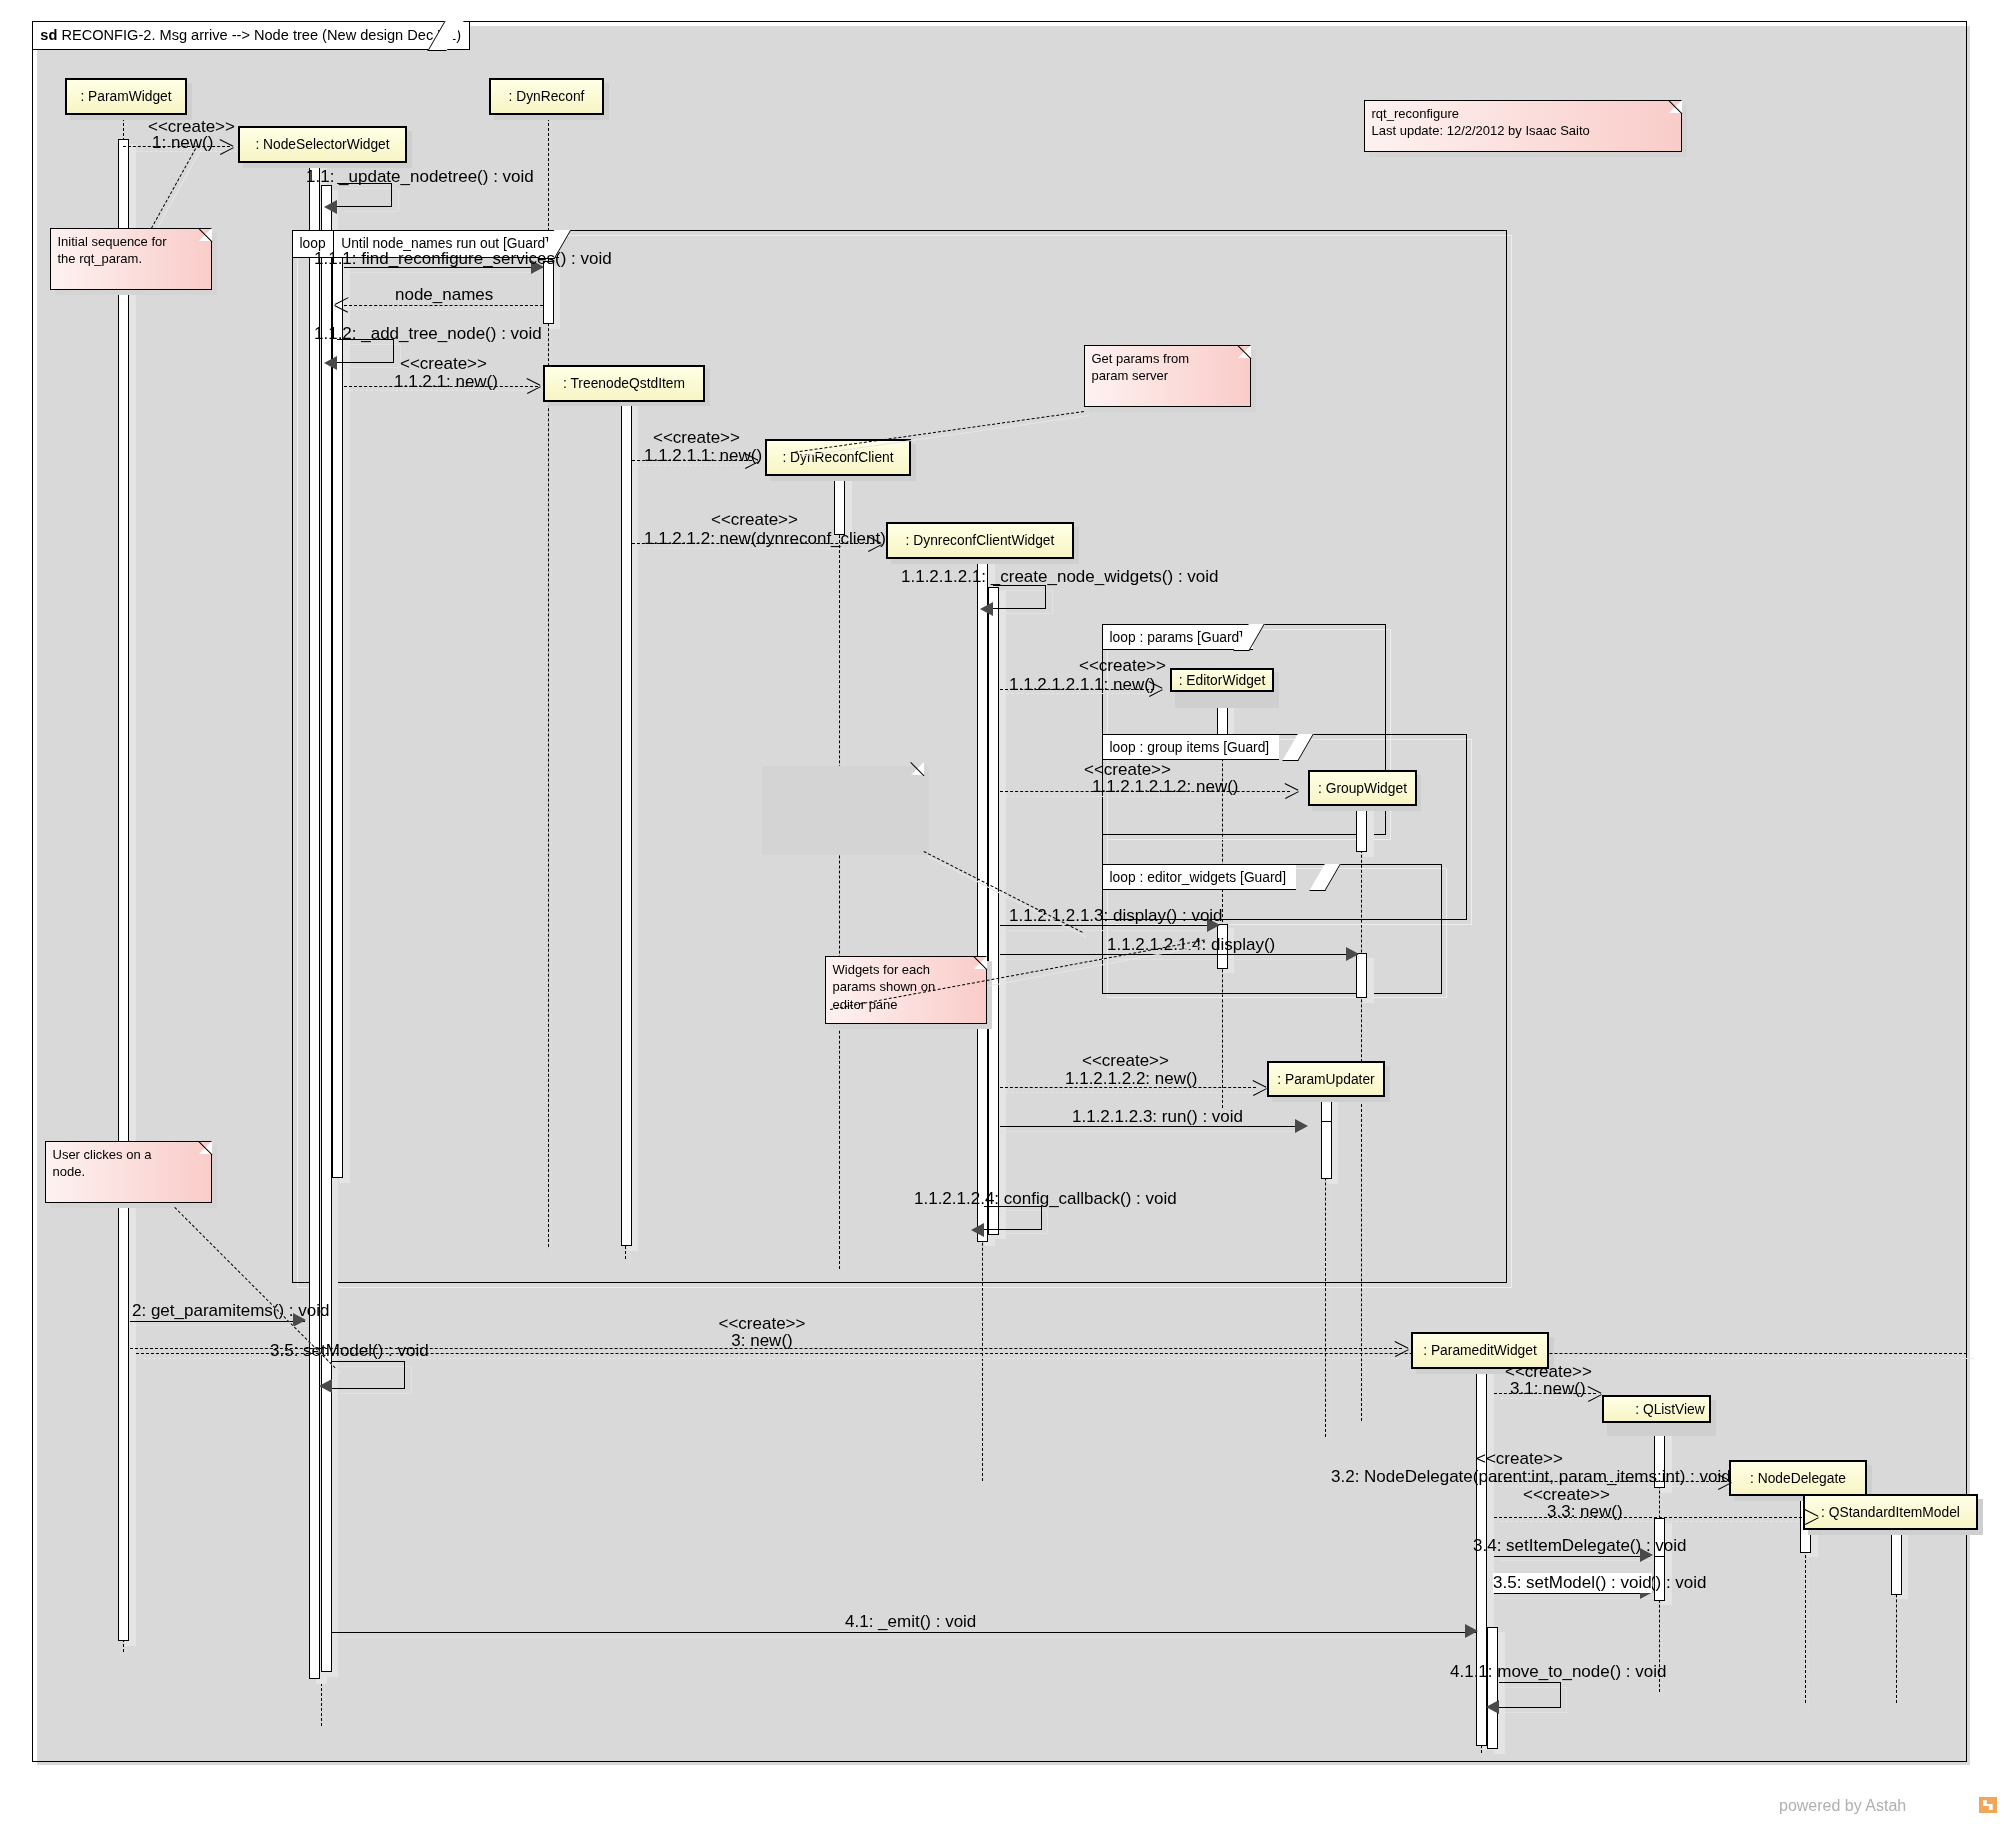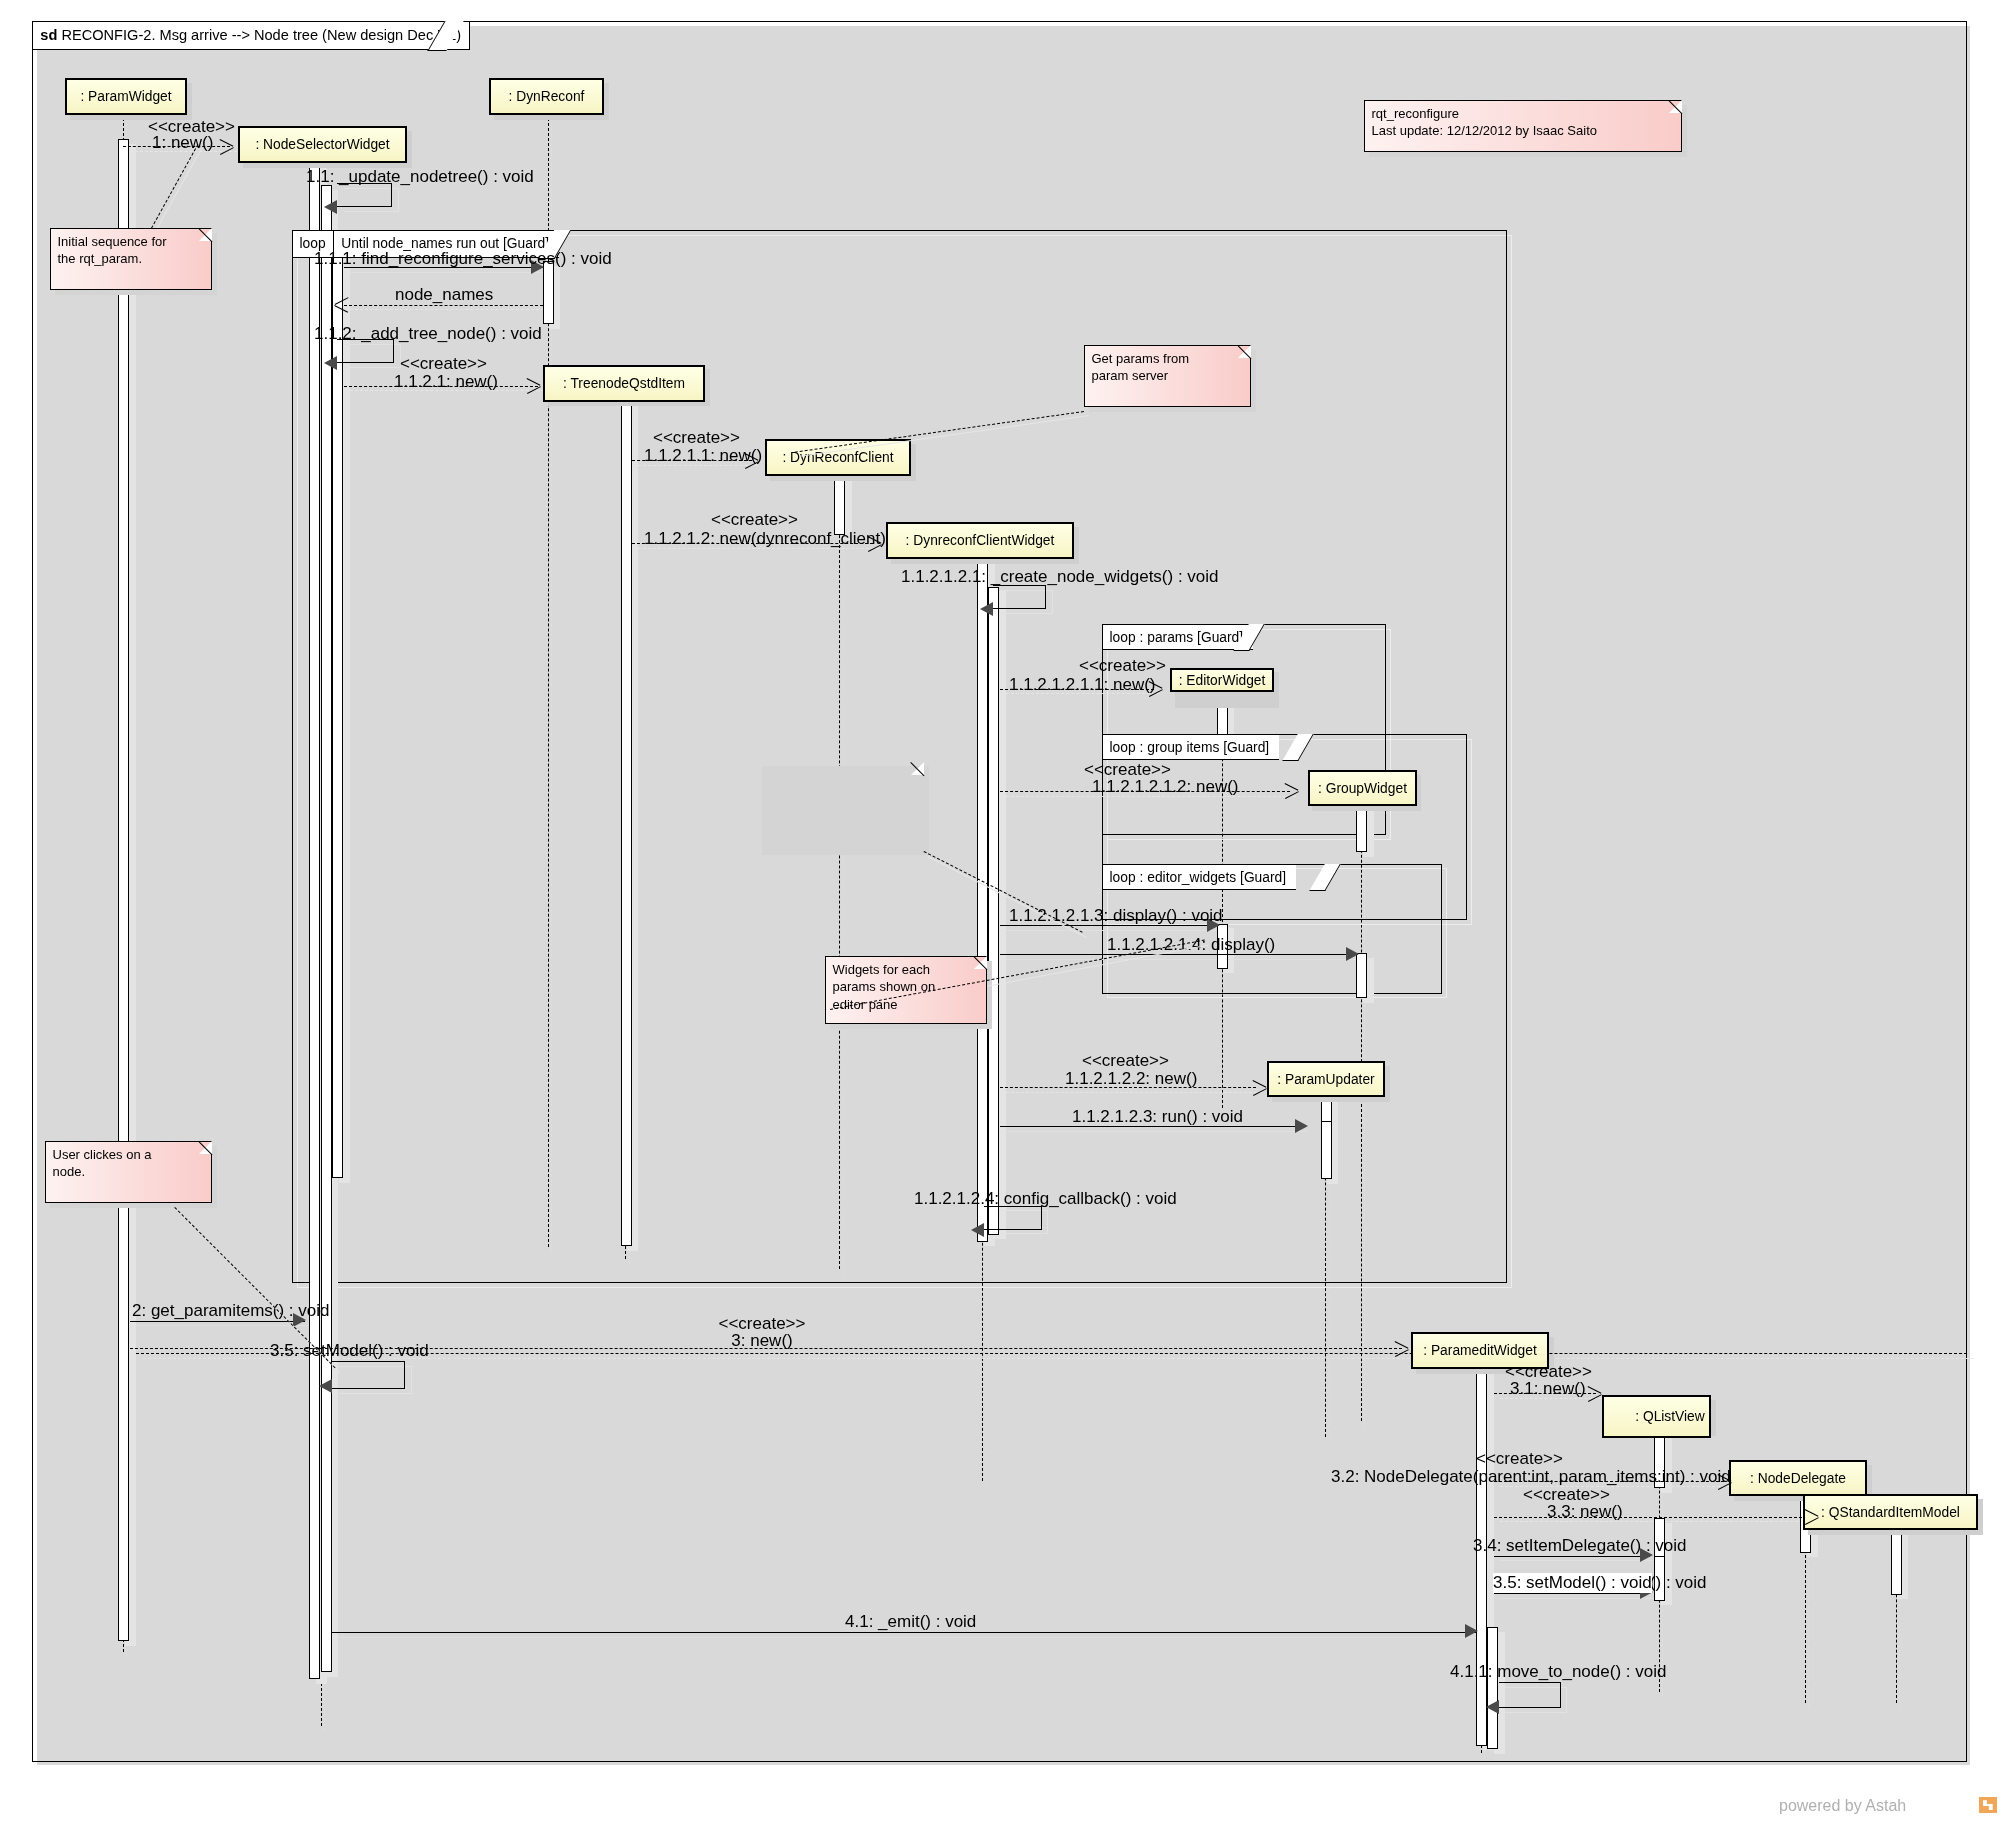--- a/index.html
+++ b/index.html
@@ -292,21 +292,21 @@
   <div class="obj" style="left:1267px;top:1061px;width:118px;height:36px;">
     <span>: ParamUpdater</span>
   </div>
 
   <div class="obj-shadow" style="left:1416px;top:1337px;width:138px;height:37px;"></div>
   <div class="obj" style="left:1411px;top:1332px;width:138px;height:37px;">
     <span>: ParameditWidget</span>
   </div>
 
   <div class="obj-shadow" style="left:1607px;top:1400px;width:109px;height:36px;"></div>
-  <div class="obj" style="left:1602px;top:1395px;width:109px;height:43px;padding-left:27px;">
+  <div class="obj" style="left:1602px;top:1395px;width:109px;height:28px;padding-left:27px;">
     <span>: QListView</span>
   </div>
 
   <div class="obj-shadow" style="left:1734px;top:1465px;width:138px;height:36px;"></div>
   <div class="obj" style="left:1729px;top:1460px;width:138px;height:36px;">
     <span>: NodeDelegate</span>
   </div>
 
   <div class="obj-shadow" style="left:1808px;top:1499px;width:175px;height:36px;"></div>
   <div class="obj" style="left:1803px;top:1494px;width:175px;height:36px;text-align:center;">
@@ -453,21 +453,21 @@
   <div class="ah-solid" style="left:1465px;top:1624px;"></div>
   <div class="lbl" style="left:845px;top:1612px;">4.1: _emit() : void</div>
 
   <div class="selfcall-sh" style="left:1505px;top:1687px;width:62px;height:26px;"></div>
   <div class="selfcall" style="left:1499px;top:1682px;width:62px;height:26px;"></div>
   <div class="ah-solid-l" style="left:1486px;top:1700px;"></div>
   <div class="lbl" style="left:1450px;top:1662px;">4.1.1: move_to_node() : void</div>
 
   <div class="note-shadow" style="left:1369px;top:105px;width:318px;height:52px;"></div>
   <div class="note" style="left:1364px;top:100px;width:318px;height:52px;">rqt_reconfigure
-Last update: 12/12/2012 by Isaac Saito</div>
+Last update: 12/2/2012 by Isaac Saito</div>
   <div class="note-fold" style="left:1669px;top:100px;"></div>
   <div class="note-fold-line" style="left:1669px;top:100px;"></div>
 
   <div class="note-shadow" style="left:55px;top:233px;width:162px;height:62px;"></div>
   <div class="note" style="left:50px;top:228px;width:162px;height:62px;">Initial sequence for
 the rqt_param.</div>
   <div class="note-fold" style="left:199px;top:228px;"></div>
   <div class="note-fold-line" style="left:199px;top:228px;"></div>
   <div class="anchor-sh" style="left:154px;top:233px;width:96px;transform:rotate(-61deg);"></div>
   <div class="anchor" style="left:151px;top:228px;width:96px;transform:rotate(-61deg);"></div>

